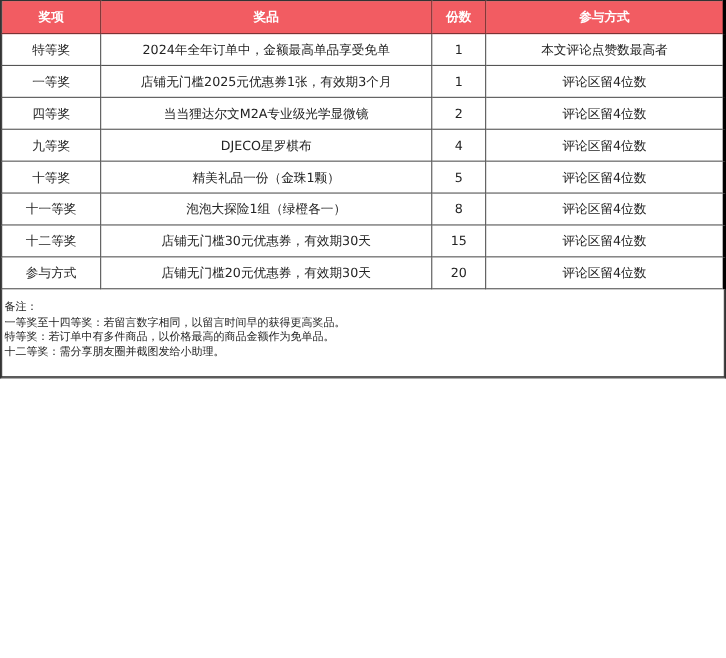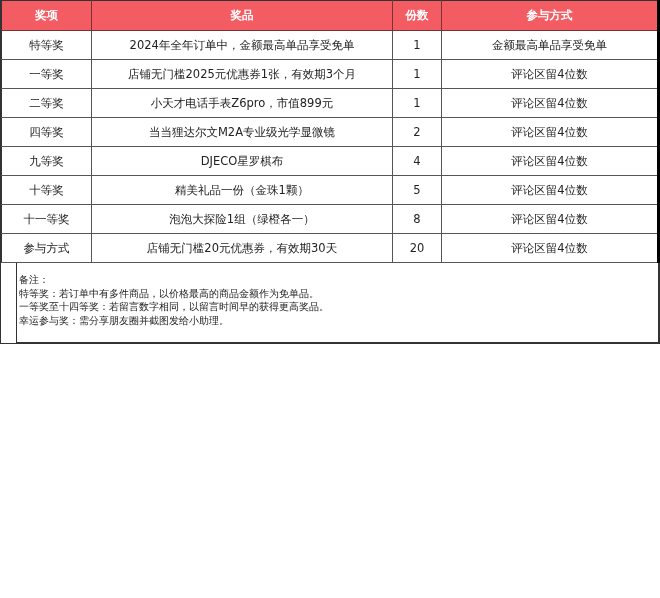--- a/index.html
+++ b/index.html
@@ -9,21 +9,21 @@
   th, td { border: 1px solid #555; text-align: center; vertical-align: middle; padding: 0; font-size: 11.5px; color: #222; }
   th { background: #f25c62; color: #ffffff; font-weight: bold; height: 29px; border-color: #7a3335; border-top: 1px solid #333; }
   td { height: 28px; line-height: 15px; }
   td.tall { height: 47px; }
   col.c1 { width: 90px; }
   col.c2 { width: 301px; }
   col.c3 { width: 49px; }
   col.c4 { width: 218px; }
   tr > :first-child { border-left: 1px solid #333; }
   tr > :last-child { border-right: 5px solid #000000; }
-  .notes { border: 1px solid #333; border-top: none; height: 80px; padding: 10px 0 0 2px; box-sizing: border-box; font-size: 10px; line-height: 13.5px; color: #222; margin-left: 15px; }
+  .notes { border: 1px solid #333; border-top: none; height: 80px; padding: 10px 0 0 2px; box-sizing: border-box; font-size: 10px; line-height: 13.5px; color: #222; }
   .notes div { white-space: nowrap; }
 </style>
 </head>
 <body>
 
 <div class="wrap">
   <table>
     <colgroup>
         <col class="c1">
         <col class="c2">
@@ -36,31 +36,25 @@
         <th>奖品</th>
         <th>份数</th>
         <th>参与方式</th>
       </tr>
     </thead>
     <tbody>
       <tr>
         <td>特等奖</td>
         <td>2024年全年订单中，金额最高单品享受免单</td>
         <td>1</td>
-        <td>金额最高单品享受免单</td>
+        <td>本文评论点赞数最高者</td>
       </tr>
       <tr>
         <td>一等奖</td>
         <td>店铺无门槛2025元优惠券1张，有效期3个月</td>
-        <td>1</td>
-        <td>评论区留4位数</td>
-      </tr>
-      <tr>
-        <td>二等奖</td>
-        <td>小天才电话手表Z6pro，市值899元</td>
         <td>1</td>
         <td>评论区留4位数</td>
       </tr>
       <tr>
         <td>四等奖</td>
         <td>当当狸达尔文M2A专业级光学显微镜</td>
         <td>2</td>
         <td>评论区留4位数</td>
       </tr>
       <tr>
@@ -75,26 +69,32 @@
         <td>5</td>
         <td>评论区留4位数</td>
       </tr>
       <tr>
         <td>十一等奖</td>
         <td>泡泡大探险1组（绿橙各一）</td>
         <td>8</td>
         <td>评论区留4位数</td>
       </tr>
       <tr>
+        <td>十二等奖</td>
+        <td>店铺无门槛30元优惠券，有效期30天</td>
+        <td>15</td>
+        <td>评论区留4位数</td>
+      </tr>
+      <tr>
         <td>参与方式</td>
         <td>店铺无门槛20元优惠券，有效期30天</td>
         <td>20</td>
         <td>评论区留4位数</td>
       </tr>
     </tbody>
   </table>
   <div class="notes">
     <div>备注：</div>
+    <div>一等奖至十四等奖：若留言数字相同，以留言时间早的获得更高奖品。</div>
     <div>特等奖：若订单中有多件商品，以价格最高的商品金额作为免单品。</div>
-    <div>一等奖至十四等奖：若留言数字相同，以留言时间早的获得更高奖品。</div>
-    <div>幸运参与奖：需分享朋友圈并截图发给小助理。</div>
+    <div>十二等奖：需分享朋友圈并截图发给小助理。</div>
   </div>
 </div>
 
 </body></html>

